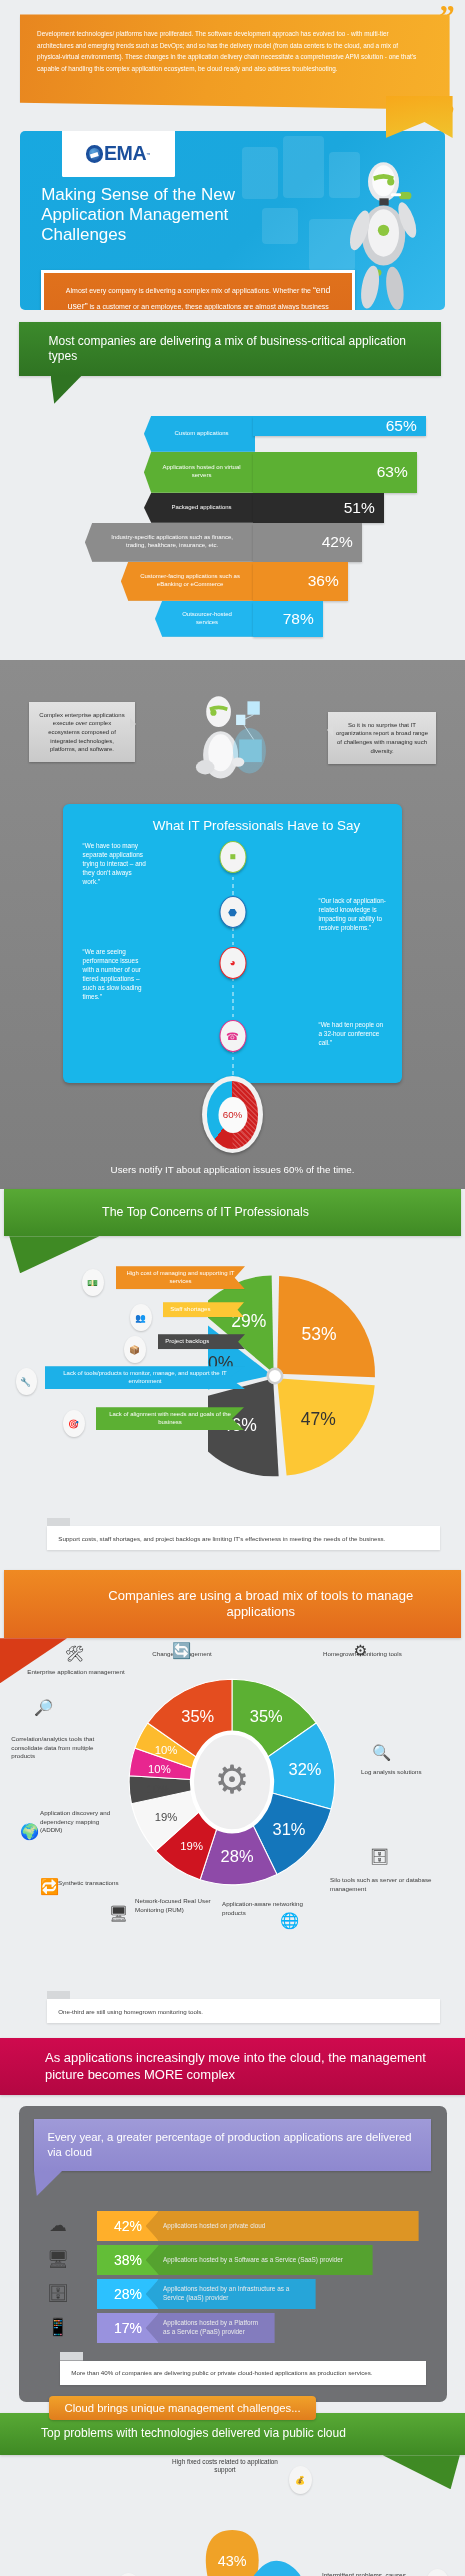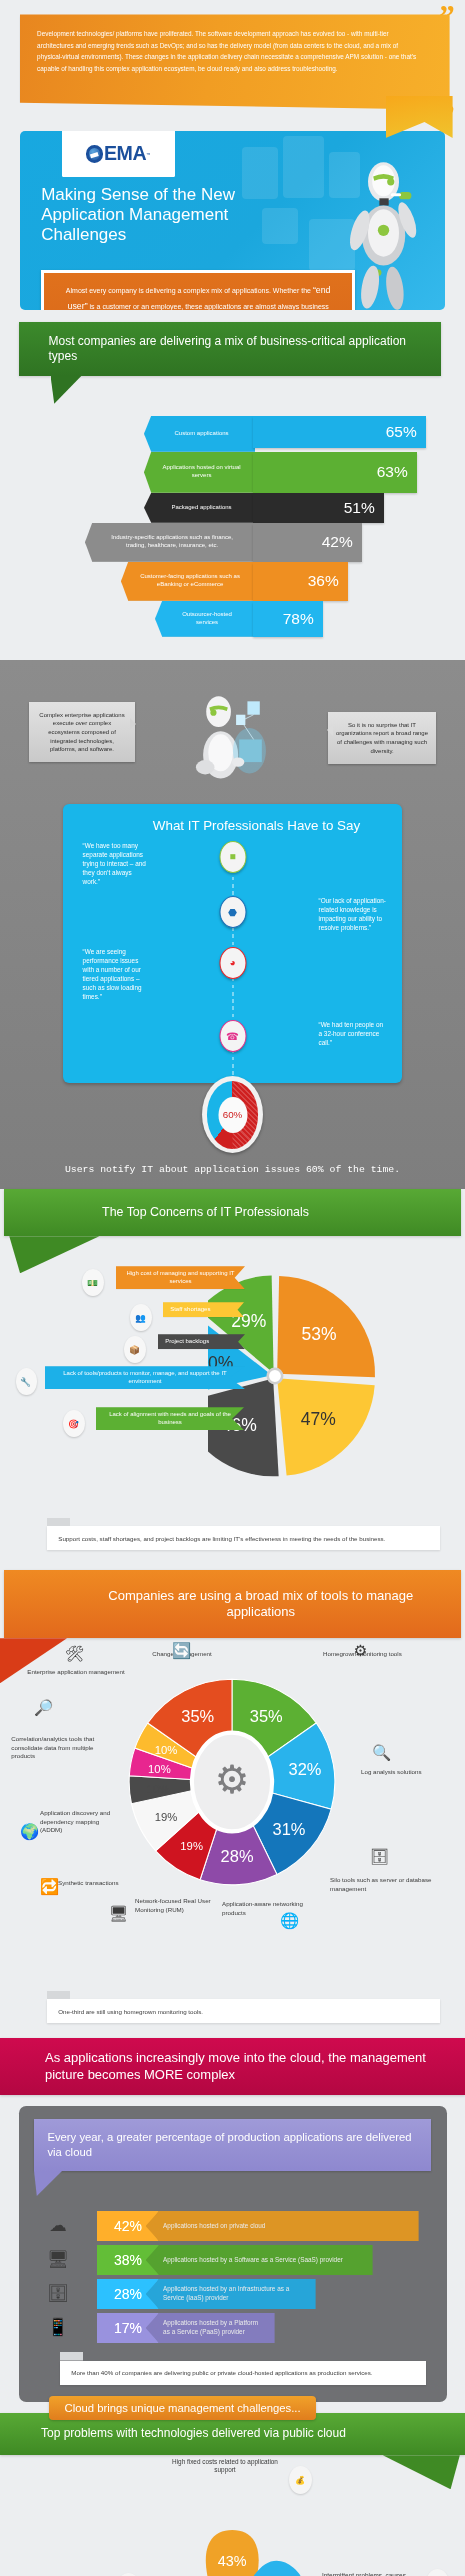--- a/index.html
+++ b/index.html
@@ -179,21 +179,21 @@
     content:""; position:absolute; inset:0; border-radius:50%;
     background: repeating-linear-gradient(45deg, rgba(255,255,255,.18) 0 1.5px, transparent 1.5px 3.6px);
     clip-path: polygon(50% 50%, 50% 0, 100% 0, 100% 100%, 50% 100%);
   }
   .donut-hole {
     position:absolute; left:50%; top:50%; transform:translate(-50%,-50%);
     width:29px; height:36px; border-radius:50%; background:#fafafa;
     display:flex; align-items:center; justify-content:center;
     color:#cf2020; font-size:9.8px;
   }
-  .donut-caption { color:#fff; font-size:9.8px; line-height:1.35; margin-top:9.3px;font-family:Liberation Mono, monospace; }
+  .donut-caption { color:#fff; font-size:9.8px; line-height:1.35; margin-top:9.3px; }
   .ribbon.green2 {
     background: linear-gradient(180deg,#58a935,#3f8a24);
     margin-left: 4.1px; margin-right: 4.1px; padding: 15.5px 15.5px 15.5px 98px;
     font-size: 12.4px;
   }
   .ribbon.green2::after {
     content:""; position:absolute; left:5.2px; bottom:-37px; width:90px; height:37px;
     background:#3f8a24; clip-path: polygon(0 0, 100% 0, 12% 100%);
   }
   .concerns { position:relative; height: 258px; margin-top: 26px; }
@@ -338,21 +338,21 @@
     </div>
   </div>
 
   <div class="sec-white">
     <div class="ribbon-wrap-green">
       <div class="ribbon green">Most companies are delivering a mix of business-critical application types</div>
     </div>
     <div class="funnel" id="funnel">
         <div class="frow" style="height: 36px;">
           <div class="fleft" style="width: 111px; height: 36px; background: rgb(28, 176, 232); color: rgb(255, 255, 255);">Custom applications</div>
-          <div class="fright" style="width: 173px; height: 32px; background: rgb(28, 176, 232);">65%</div>
+          <div class="fright" style="width: 173px; height: 20px; background: rgb(28, 176, 232);">65%</div>
         </div>
         <div class="frow" style="height: 41px;">
           <div class="fleft" style="width: 111px; height: 41px; background: rgb(92, 176, 51); color: rgb(255, 255, 255);">Applications hosted on virtual servers</div>
           <div class="fright" style="width: 164px; height: 41px; background: rgb(92, 176, 51);">63%</div>
         </div>
         <div class="frow" style="height: 30px;">
           <div class="fleft" style="width: 111px; height: 30px; background: rgb(43, 43, 43); color: rgb(255, 255, 255);">Packaged applications</div>
           <div class="fright" style="width: 131px; height: 30px; background: rgb(43, 43, 43);">51%</div>
         </div>
         <div class="frow" style="height: 39px;">

